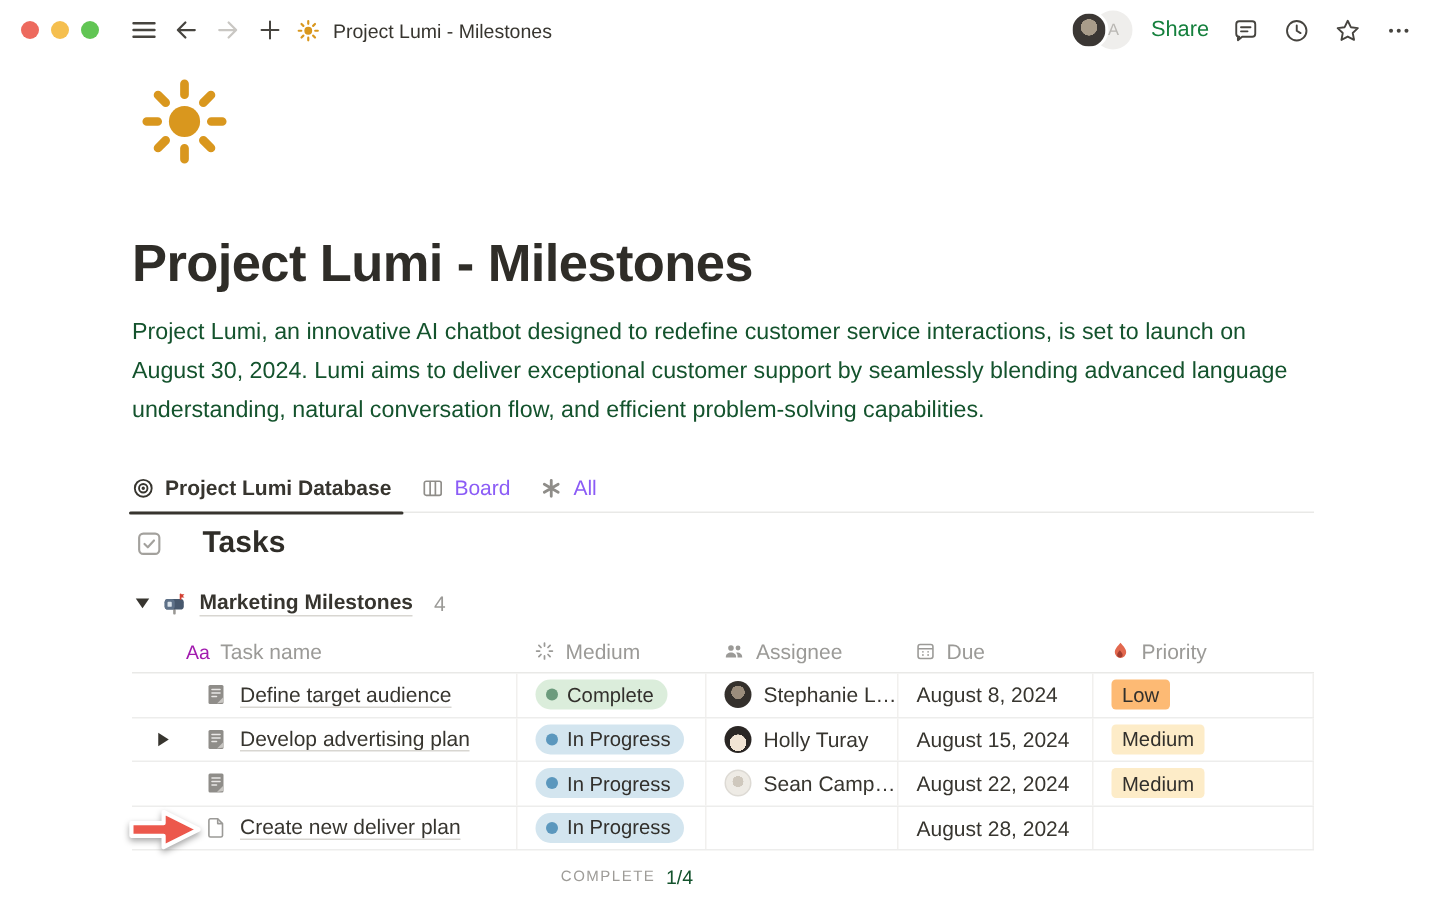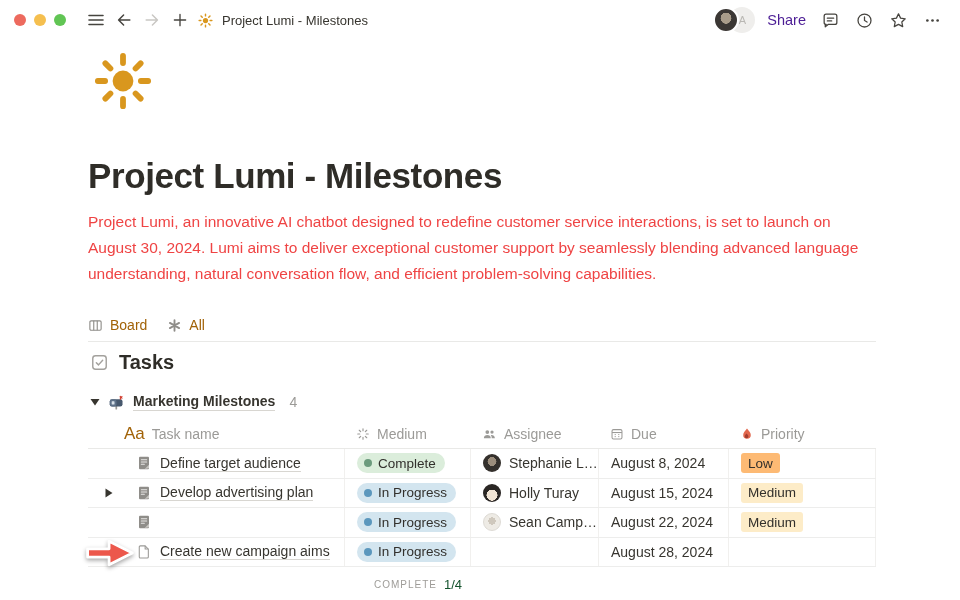--- a/index.html
+++ b/index.html
@@ -19,42 +19,42 @@
   .icon-btn.disabled { color:#c9c7c3; }
   .tb-title { font-size:13px; color:#37352f; margin-left:6px; white-space:nowrap; }
   .spacer { flex:1; }
   .avatars { position:relative; width:42px; height:26px; margin-right:12px; }
   .av-back { position:absolute; left:16px; top:0; width:26px; height:26px; border-radius:50%;
     background:#efeeec; color:#b9b7b3; font-size:11px; display:flex; align-items:center;
     justify-content:center; }
   .av-front { position:absolute; left:0; top:0; width:26px; height:26px; border-radius:50%;
     border:2px solid #fff;
     background:radial-gradient(circle at 50% 42%, #a99c8a 0 32%, #3b3734 33%); }
-  .share { background:none; border:none; font-size:14.5px; color:#4c1d95; cursor:pointer;
+  .share { background:none; border:none; font-size:14.5px; color:#15803d; cursor:pointer;
     font-family:inherit; margin-right:10px; }
   .topbar .right-icons { display:flex; align-items:center; gap:6px; }
 
   
   .hero-icon { position:absolute; left:94px; top:52px; width:58px; height:58px; cursor:pointer; }
   .page-title { position:absolute; left:88px; top:156px; font-size:35px; font-weight:700;
     letter-spacing:-0.4px; color:#2f2d28; }
   .page-desc { position:absolute; left:88px; top:209px; width:792px; font-size:15.5px;
-    line-height:26px; color:#ef4444; }
+    line-height:26px; color:#14532d; }
 
   
   .tabbar { position:absolute; left:88px; top:309px; width:788px; height:33px;
     display:flex; align-items:center; gap:20px; border-bottom:1px solid #e9e9e7; }
-  .tab { display:flex; align-items:center; gap:7px; font-size:14px; color:#a16207;
+  .tab { display:flex; align-items:center; gap:7px; font-size:14px; color:#8b5cf6;
     height:33px; cursor:pointer; position:relative; }
   .tab.active { color:#37352f; font-weight:600; }
   .tab.active::after { content:""; position:absolute; left:-2px; right:-8px; bottom:-1px;
     height:2px; background:#37352f; border-radius:1px; }
 
   
-  .tasks-head { position:absolute; left:90px; top:351px; display:flex; align-items:center; gap:10px; }
+  .tasks-head { position:absolute; left:90px; top:351px; display:flex; align-items:center; gap:26px; }
   .tasks-head h2 { font-size:20px; font-weight:700; color:#2f2d28; }
 
   
   .group-row { position:absolute; left:90px; top:393px; display:flex; align-items:center; gap:8px; }
   .group-title { font-size:14px; font-weight:600; color:#37352f;
     border-bottom:1px solid #d8d6d1; padding-bottom:1px; cursor:pointer; }
   .group-count { font-size:14px; color:#9b9a97; margin-left:6px; }
 
   
   .table { position:absolute; left:88px; top:420px; width:788px; }
@@ -179,20 +179,30 @@
         <circle cx="12" cy="12" r="4.3" fill="#d9971e"></circle>
         <g stroke="#d9971e" stroke-width="2.4" stroke-linecap="round">
           <path d="M12 1.6v3M12 19.4v3M1.6 12h3M19.4 12h3M4.7 4.7l2.1 2.1M17.2 17.2l2.1 2.1M19.3 4.7l-2.1 2.1M6.8 17.2l-2.1 2.1"></path>
         </g>
       </svg>
   </div>
   <h1 class="page-title">Project Lumi - Milestones</h1>
   <p class="page-desc">Project Lumi, an innovative AI chatbot designed to redefine customer service interactions, is set to launch on August 30, 2024. Lumi aims to deliver exceptional customer support by seamlessly blending advanced language understanding, natural conversation flow, and efficient problem-solving capabilities.</p>
 
   <nav class="tabbar">
+    <div class="tab active">
+      <span>
+        <svg width="15" height="15" viewBox="0 0 24 24" fill="none" stroke="#37352f" stroke-width="2">
+            <circle cx="12" cy="12" r="9"></circle>
+            <circle cx="12" cy="12" r="4.5"></circle>
+            <circle cx="12" cy="12" r="0.8" fill="#37352f"></circle>
+          </svg>
+      </span>
+      <span>Project Lumi Database</span>
+    </div>
     <div class="tab">
       <span>
         <svg width="15" height="15" viewBox="0 0 24 24" fill="none" stroke="#8f8d89" stroke-width="1.8">
             <rect x="3" y="4.5" width="18" height="15" rx="2"></rect>
             <path d="M9.2 4.5v15M14.8 4.5v15"></path>
           </svg>
       </span>
       <span>Board</span>
     </div>
     <div class="tab">
@@ -232,21 +242,21 @@
         </svg>
     </span>
     <span class="group-title">Marketing Milestones</span>
     <span class="group-count">4</span>
   </div>
 
   <div class="table">
 
     <div class="trow thead">
       <div class="cell c-name">
-        <span style="font-size:17px;color:#a16207;">Aa</span>
+        <span style="font-size:13px;color:#a21caf;">Aa</span>
         <span>Task name</span>
       </div>
       <div class="cell c-status">
         <span style="display:flex;">
           <svg width="14" height="14" viewBox="0 0 24 24" stroke="#9b9a97" stroke-width="2" stroke-linecap="round">
               <path d="M12 3v3.4M12 17.6V21M3 12h3.4M17.6 12H21M5.6 5.6L8 8M16 16l2.4 2.4M18.4 5.6L16 8M8 16l-2.4 2.4"></path>
             </svg>
         </span>
         <span>Medium</span>
       </div>
@@ -380,21 +390,21 @@
     </div>
 
     <div class="trow tbody-row">
       <div class="cell c-name">
         <span style="display:flex;flex:none;">
           <svg width="16" height="16" viewBox="0 0 24 24" fill="none" stroke="#9b9a97" stroke-width="1.6" stroke-linejoin="round">
               <path d="M6.5 2.8h7.2l4.8 4.8v12A1.6 1.6 0 0 1 16.9 21H6.5a1.6 1.6 0 0 1-1.6-1.6V4.4a1.6 1.6 0 0 1 1.6-1.6z"></path>
               <path d="M13.7 2.8v4.8h4.8"></path>
             </svg>
         </span>
-        <span class="task-name">Create new campaign aims</span>
+        <span class="task-name">Create new deliver plan</span>
       </div>
       <div class="cell c-status">
         <span class="pill" data-variant="blue">
           <span class="dot"></span>
           <span>In Progress</span>
         </span>
       </div>
       <div class="cell c-assignee">
 
         <span class="assignee-name"></span>

